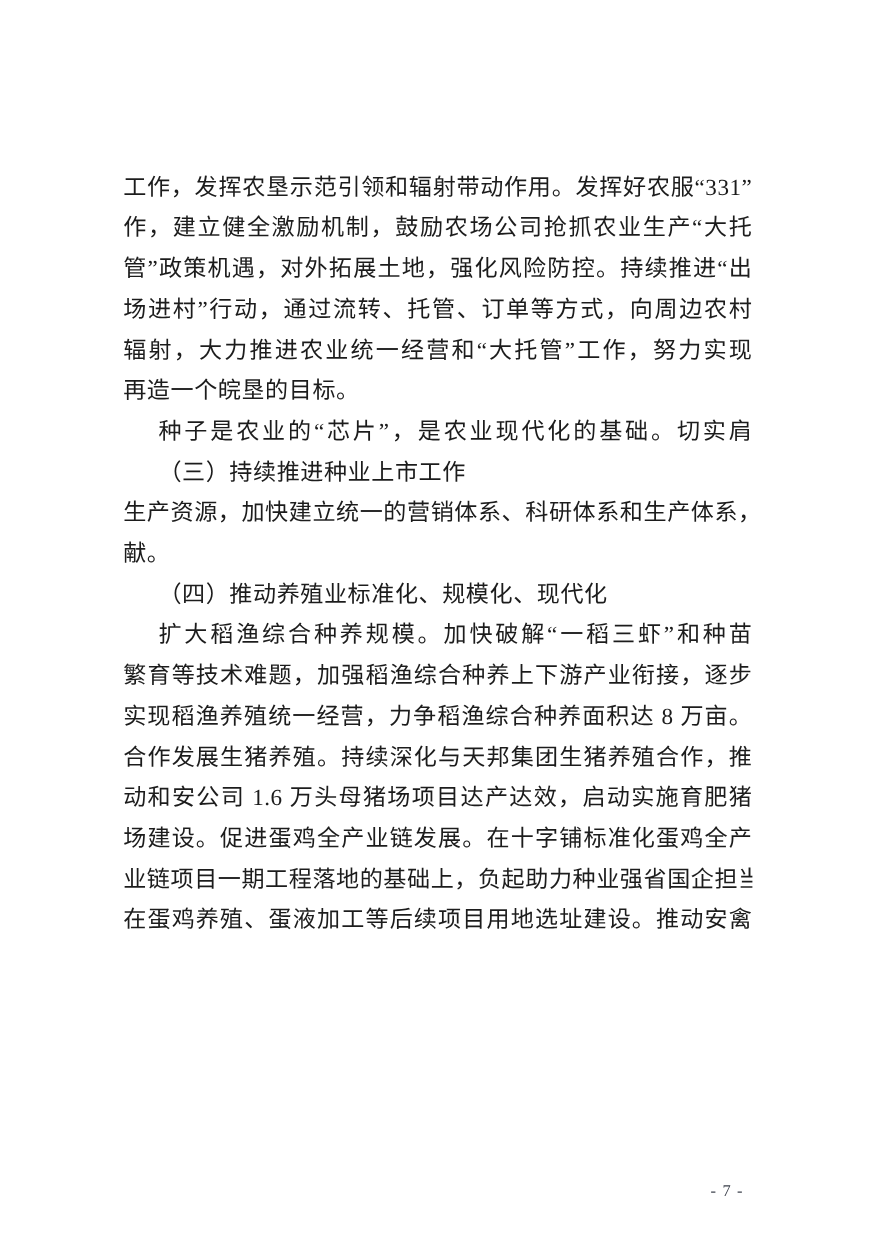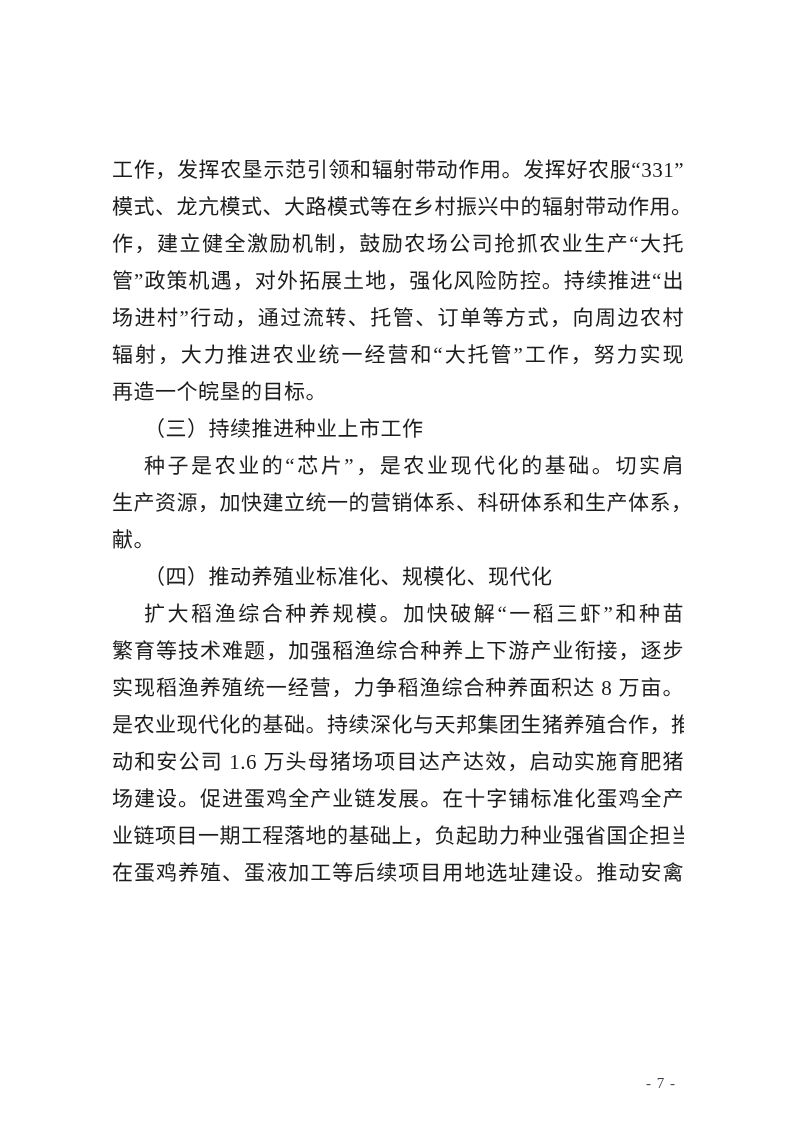--- a/index.html
+++ b/index.html
@@ -57,39 +57,38 @@
     letter-spacing: 1px;
   }
 </style>
 </head>
 <body>
 
 <div class="page">
   <div class="text-block">
 
     <div class="line">工作，发挥农垦示范引领和辐射带动作用。发挥好农服“331”</div>
-    <div class="line">模式、龙亢模式、大路模式等在乡村振兴中的辐射带动作用。</div>
     <div class="line">作，建立健全激励机制，鼓励农场公司抢抓农业生产“大托</div>
     <div class="line">管”政策机遇，对外拓展土地，强化风险防控。持续推进“出</div>
     <div class="line">场进村”行动，通过流转、托管、订单等方式，向周边农村</div>
     <div class="line">辐射，大力推进农业统一经营和“大托管”工作，努力实现</div>
     <div class="line end">再造一个皖垦的目标。</div>
 
+    <div class="line indent">种子是农业的“芯片”，是农业现代化的基础。切实肩</div>
+
     <div class="line heading">（三）持续推进种业上市工作</div>
-
-    <div class="line indent">种子是农业的“芯片”，是农业现代化的基础。切实肩</div>
     <div class="line">生产资源，加快建立统一的营销体系、科研体系和生产体系，</div>
     <div class="line end">献。</div>
 
     <div class="line heading">（四）推动养殖业标准化、规模化、现代化</div>
 
     <div class="line indent">扩大稻渔综合种养规模。加快破解“一稻三虾”和种苗</div>
     <div class="line">繁育等技术难题，加强稻渔综合种养上下游产业衔接，逐步</div>
     <div class="line">实现稻渔养殖统一经营，力争稻渔综合种养面积达 8 万亩。</div>
-    <div class="line">是农业现代化的基础。持续深化与天邦集团生猪养殖合作，推</div>
+    <div class="line">合作发展生猪养殖。持续深化与天邦集团生猪养殖合作，推</div>
     <div class="line">动和安公司 1.6 万头母猪场项目达产达效，启动实施育肥猪</div>
     <div class="line">场建设。促进蛋鸡全产业链发展。在十字铺标准化蛋鸡全产</div>
     <div class="line">业链项目一期工程落地的基础上，负起助力种业强省国企担当</div>
     <div class="line">在蛋鸡养殖、蛋液加工等后续项目用地选址建设。推动安禽</div>
 
   </div>
 
   <div class="page-number">- 7 -</div>
 </div>
 

